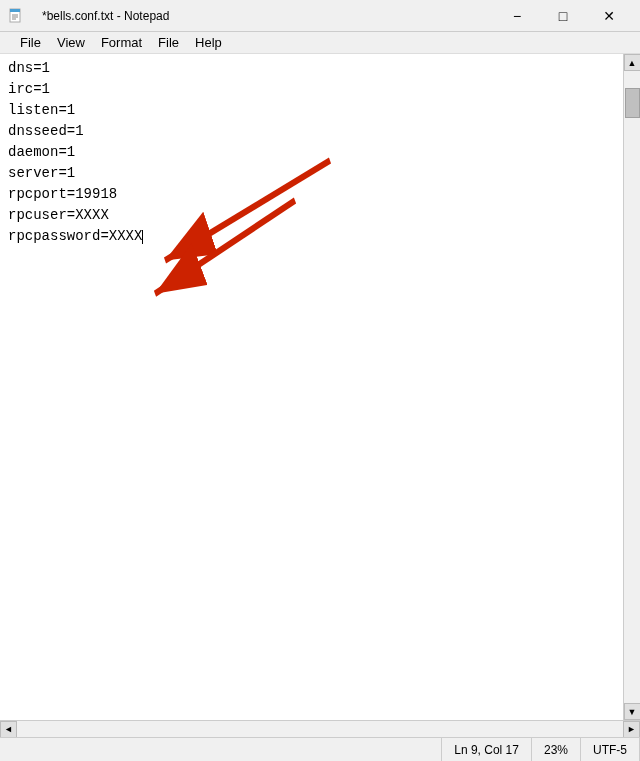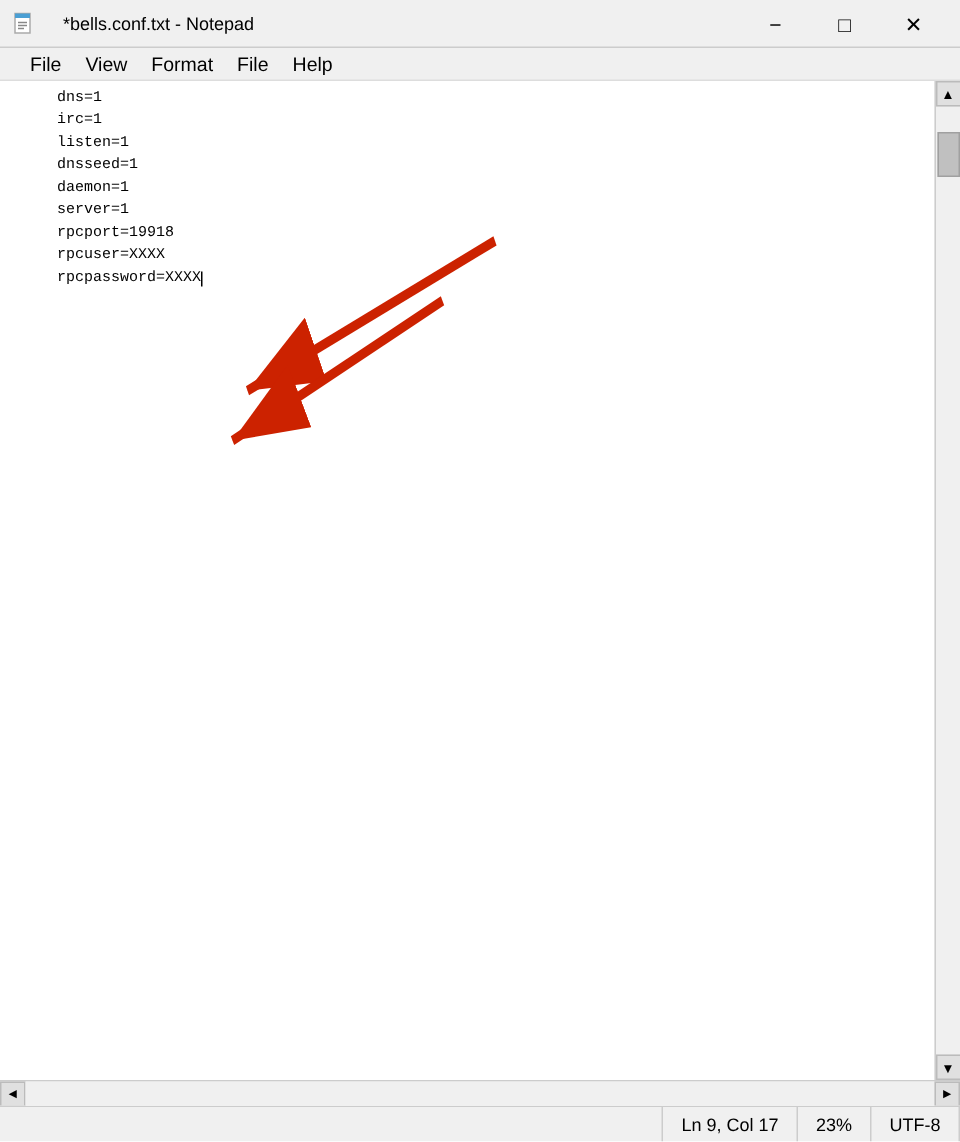--- a/index.html
+++ b/index.html
@@ -76,27 +76,26 @@
       position: relative;
     }
     .editor-scroll {
       flex: 1;
       overflow: auto;
       position: relative;
     }
     .editor-content {
       padding: 4px 8px;
       font-family: 'Courier New', Courier, monospace;
-      font-size: 10px;
+      font-size: 14px;
       line-height: 1.5;
       color: #000;
       white-space: pre;
       min-height: 100%;
       position: relative;
-      margin-left: 30px;
     }
 
     
     .scroll-v {
       position: absolute;
       right: 0;
       top: 0;
       width: 17px;
       height: 100%;
       background: #f0f0f0;
@@ -266,14 +265,14 @@
     <div class="scroll-h-arrow">◄</div>
     <div class="scroll-h-track"></div>
     <div class="scroll-h-arrow">►</div>
   </div>
 </div>
 
 <div class="status-bar">
   <div class="status-section"></div>
   <div class="status-section">Ln 9, Col 17</div>
   <div class="status-section">23%</div>
-  <div class="status-section">UTF-8</div>
+  <div class="status-section">UTF-5</div>
 </div>
 
 </body></html>

